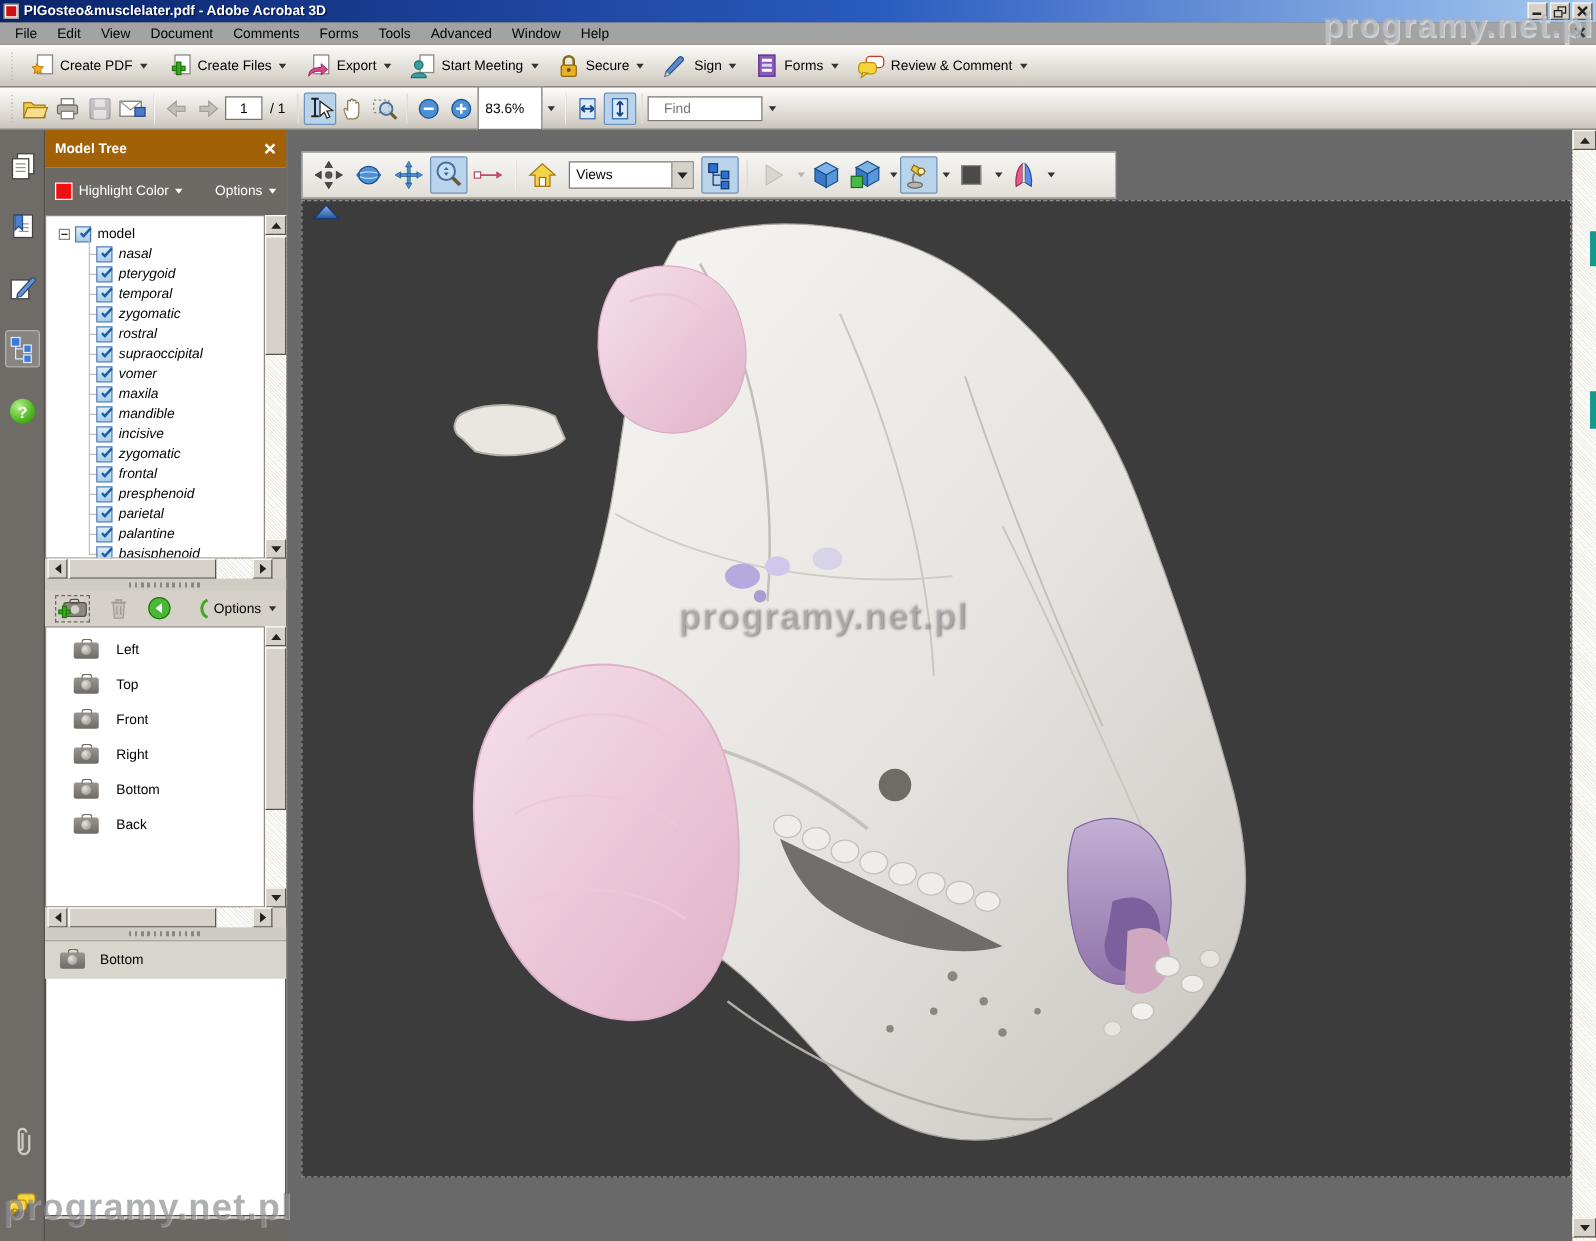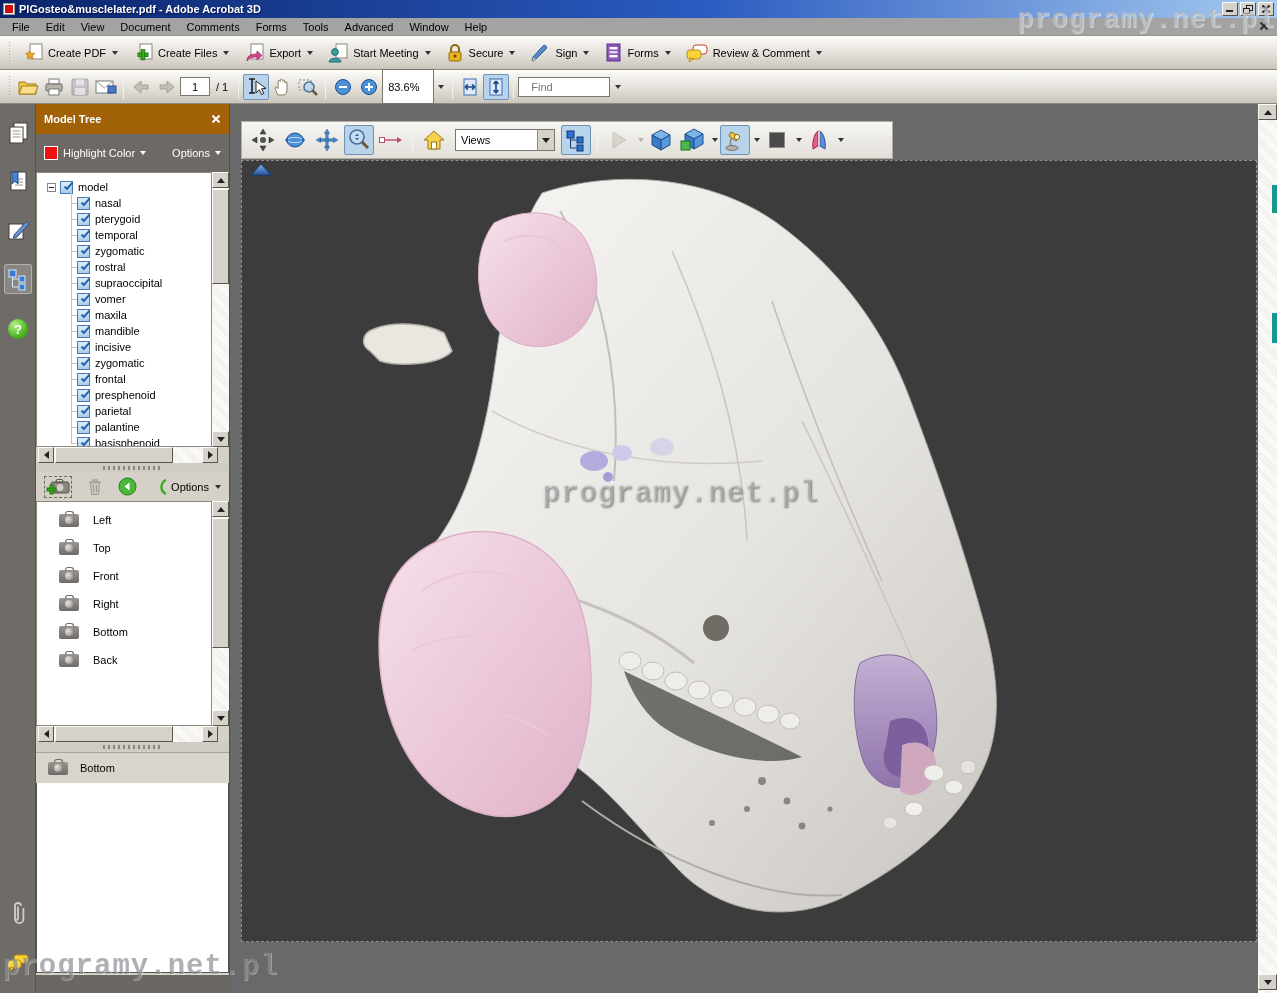--- a/index.html
+++ b/index.html
@@ -64,21 +64,21 @@
   .phx{margin-left:auto;position:relative;width:10px;height:10px;}
   .phx i{position:absolute;left:0;top:4px;width:10px;height:2px;background:#fff;display:block;}
   .phx i:first-child{transform:rotate(45deg);} .phx i:last-child{transform:rotate(-45deg);}
   .popts{position:absolute;left:0;top:30px;width:100%;height:38px;background:#6d6a66;color:#fff;
     display:flex;align-items:center;padding:0 8px;gap:5px;}
   .swatch{width:14px;height:14px;background:#ee1111;border:1px solid #fff;}
   .wcaret{width:0;height:0;border-left:3px solid transparent;border-right:3px solid transparent;border-top:4px solid #fff;}
 
   .tree{position:absolute;left:0;top:68px;width:176px;height:275px;background:#fff;border:1px solid #8e8a82;overflow:hidden;}
   .trow{position:relative;height:16px;display:flex;align-items:center;}
-  .trow.child{padding-left:40px;}
+  .trow.child{padding-left:40px;font-style:italic;}
   .trow.child::before{content:"";position:absolute;left:34px;top:-8px;height:16px;width:9px;border-left:1px solid #c4c1ba;border-bottom:1px solid #c4c1ba;}
   .expand{width:9px;height:9px;border:1px solid #8a8680;background:#fff;position:relative;margin:0 4px 0 10px;flex:0 0 auto;}
   .expand::after{content:"";position:absolute;left:1px;top:3px;width:5px;height:1px;background:#222;}
   .cb{width:13px;height:13px;border:1px solid #4a7ab0;background:linear-gradient(#ddeefb,#a9cbe8);position:relative;margin-right:5px;flex:0 0 auto;}
   .cb::before{content:"";position:absolute;left:3px;top:5px;width:4px;height:2px;background:#1c5fa8;transform:rotate(45deg);}
   .cb::after{content:"";position:absolute;left:4px;top:3px;width:9px;height:2px;background:#1c5fa8;transform:rotate(-48deg);}
 
   
   .sbv{position:absolute;width:17px;background:#f0ede6;background-image:repeating-linear-gradient(45deg,#fff 0 1px,transparent 1px 2px);}
   .sbh{position:absolute;height:16px;background:#f0ede6;background-image:repeating-linear-gradient(45deg,#fff 0 1px,transparent 1px 2px);}
@@ -108,21 +108,21 @@
   .t3{width:30px;height:30px;display:flex;align-items:center;justify-content:center;border:1px solid transparent;border-radius:2px;position:relative;}
   .t3.active{background:#b9d3ea;border-color:#6e93b8;}
   .sel3d{display:flex;align-items:center;height:22px;border:1px solid #7a766e;background:#fff;width:100px;margin:0 4px;}
   .sel3d .txt{flex:1;padding-left:5px;}
   .sel3d .btn{width:17px;height:20px;background:#d6d2ca;border-left:1px solid #8e8a82;display:flex;align-items:center;justify-content:center;}
 
   .canvas3d{position:absolute;left:11px;top:56px;width:1016px;height:782px;background:#3c3c3c;border:1px dashed #8e8e8e;overflow:hidden;}
   .tri{position:absolute;left:8px;top:2px;}
 
   
-  .wm{position:absolute;font-family:Liberation Mono, monospace;font-weight:bold;letter-spacing:1px;pointer-events:none;}
+  .wm{position:absolute;font-family:Liberation Sans, sans-serif;font-weight:bold;letter-spacing:1px;pointer-events:none;}
   .wm.tr{right:2px;top:5px;font-size:27px;color:rgba(175,178,185,.65);text-shadow:1px 1px 0 rgba(255,255,255,.5);}
   .wm.ctr{left:300px;top:316px;font-size:29px;color:rgba(255,255,255,.28);text-shadow:1px 1px 2px rgba(60,60,60,.6);}
   .wm.bl{left:2px;top:950px;font-size:29px;color:rgba(110,112,118,.55);text-shadow:1px 1px 0 rgba(255,255,255,.35);}
 
   
   .mainsb{left:1258px;top:104px;width:19px;height:889px;background:#f0ede6;background-image:repeating-linear-gradient(45deg,#fff 0 1px,transparent 1px 2px);}
   .teal{position:absolute;left:14px;width:5px;background:#18988a;}
 
   svg{display:block;}
 </style>

